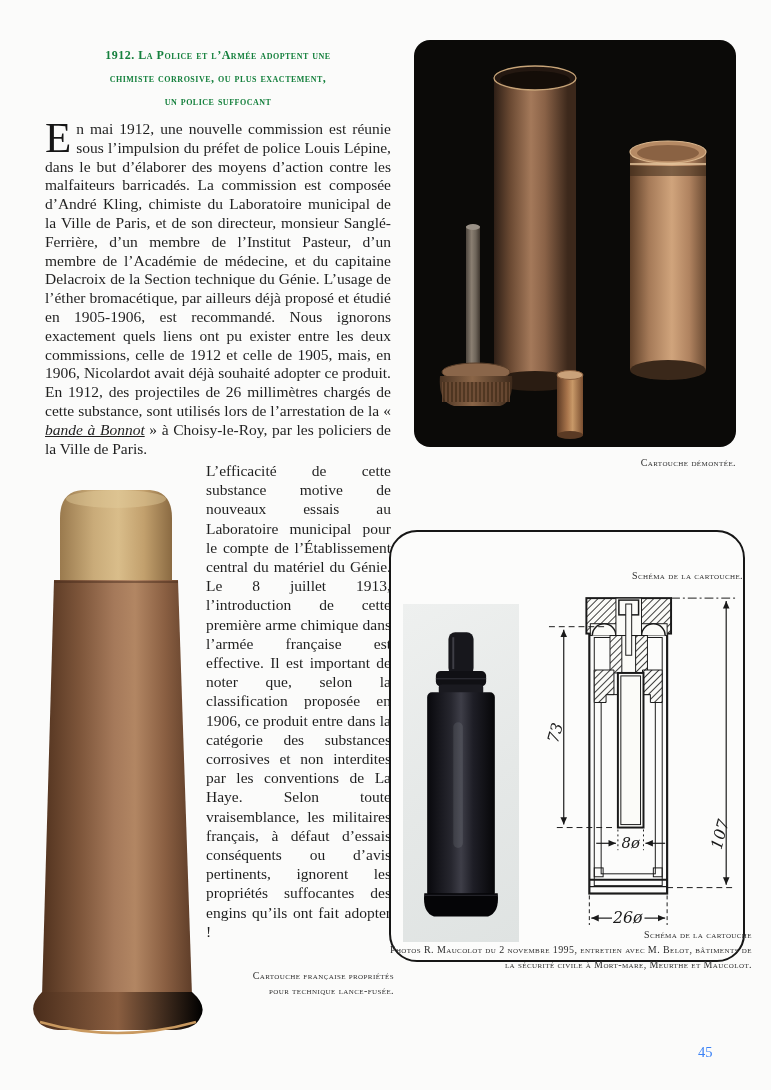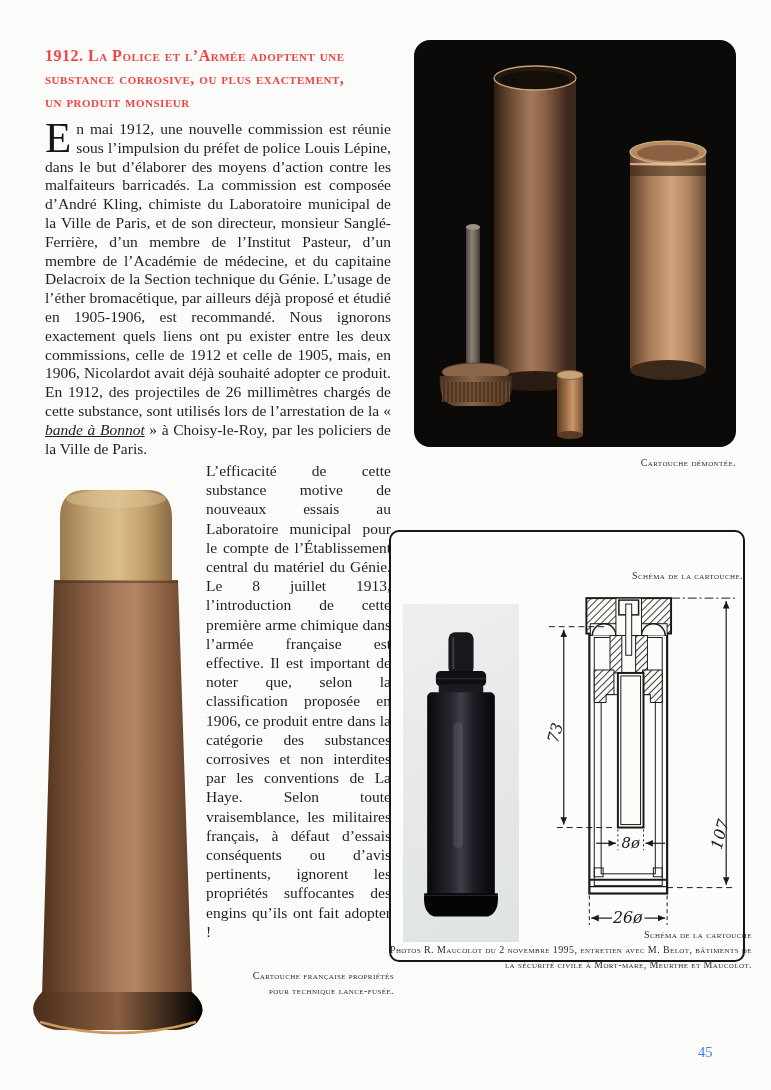--- a/index.html
+++ b/index.html
@@ -2,23 +2,23 @@
 <html><head>
 <meta charset="utf-8">
 <style>
   html,body{margin:0;padding:0;background:#ffffff;}
   .page{
     position:relative;width:771px;height:1090px;background:#fbfbfa;
     font-family:"Liberation Serif", serif;color:#1f1f1f;overflow:hidden;
   }
   
   .heading{
-    position:absolute;left:45px;top:44px;width:346px;
-    font-weight:bold;font-variant:small-caps;font-size:16px;line-height:23px;
-    letter-spacing:.5px;color:#ef4444;
+    position:absolute;left:45px;top:44px;width:346px;text-align:center;
+    font-weight:bold;font-variant:small-caps;font-size:12px;line-height:23px;
+    letter-spacing:.5px;color:#15803d;
   }
   .text-wide{
     position:absolute;left:45px;top:120px;width:346px;
     font-size:15.5px;line-height:18.8px;text-align:justify;
   }
   .text-narrow{
     position:absolute;left:206px;top:461px;width:185px;
     font-size:15.5px;line-height:19.2px;text-align:justify;
   }
   .dropcap{
@@ -38,39 +38,39 @@
   }
   
   .photo-disassembled{
     position:absolute;left:414px;top:40px;width:322px;height:407px;
   }
   .photo-flare{
     position:absolute;left:20px;top:466px;width:196px;height:600px;
   }
   .schema-box{
     position:absolute;left:389px;top:530px;width:356px;height:432px;
-    border:2.5px solid #161616;border-radius:10px;background:#fcfcfb;box-sizing:border-box;
+    border:2.5px solid #161616;border-radius:28px;background:#fcfcfb;box-sizing:border-box;
   }
   .schema-box-caption{position:absolute;left:0;top:36px;width:100%;}
   .photo-black{
     position:absolute;left:12px;top:72px;width:116px;height:338px;
     background:linear-gradient(150deg,#eef0ef 0%,#e5e8e7 55%,#dfe3e2 100%);
   }
   .diagram{position:absolute;left:156px;top:50px;width:192px;height:368px;}
   svg{display:block;}
 </style>
 </head>
 <body>
 
 <div class="page">
 
   <div class="heading">
     <div>1912. La Police et l’Armée adoptent une</div>
-    <div>substance corrosive, ou plus exactement,</div>
-    <div>un produit monsieur</div>
+    <div>chimiste corrosive, ou plus exactement,</div>
+    <div>un police suffocant</div>
   </div>
 
   <div class="text-wide">
     <span class="dropcap">E</span><span>n mai 1912, une nouvelle commission est réunie sous l’impulsion du préfet de police Louis Lépine, dans le but d’élaborer des moyens d’action contre les malfaiteurs barricadés. La commission est composée d’André Kling, chimiste du Laboratoire municipal de la Ville de Paris, et de son directeur, monsieur Sanglé-Ferrière, d’un membre de l’Institut Pasteur, d’un membre de l’Académie de médecine, et du capitaine Delacroix de la Section technique du Génie. L’usage de l’éther bromacétique, par ailleurs déjà proposé et étudié en 1905-1906, est recommandé. Nous ignorons exactement quels liens ont pu exister entre les deux commissions, celle de 1912 et celle de 1905, mais, en 1906, Nicolardot avait déjà souhaité adopter ce produit. En 1912, des projectiles de 26 millimètres chargés de cette substance, sont utilisés lors de l’arrestation de la « </span><span class="it">bande à Bonnot</span><span> » à Choisy-le-Roy, par les policiers de la Ville de Paris.</span>
   </div>
 
   <div class="text-narrow">L’efficacité de cette substance motive de nouveaux essais au Laboratoire municipal pour le compte de l’Établissement central du matériel du Génie. Le 8 juillet 1913, l’introduction de cette première arme chimique dans l’armée française est effective. Il est important de noter que, selon la classification proposée en 1906, ce produit entre dans la catégorie des substances corrosives et non interdites par les conventions de La Haye. Selon toute vraisemblance, les militaires français, à défaut d’essais conséquents ou d’avis pertinents, ignorent les propriétés suffocantes des engins qu’ils ont fait adopter !</div>
 
   <div class="photo-disassembled">
     <svg width="322" height="407" viewBox="0 0 322 407">

